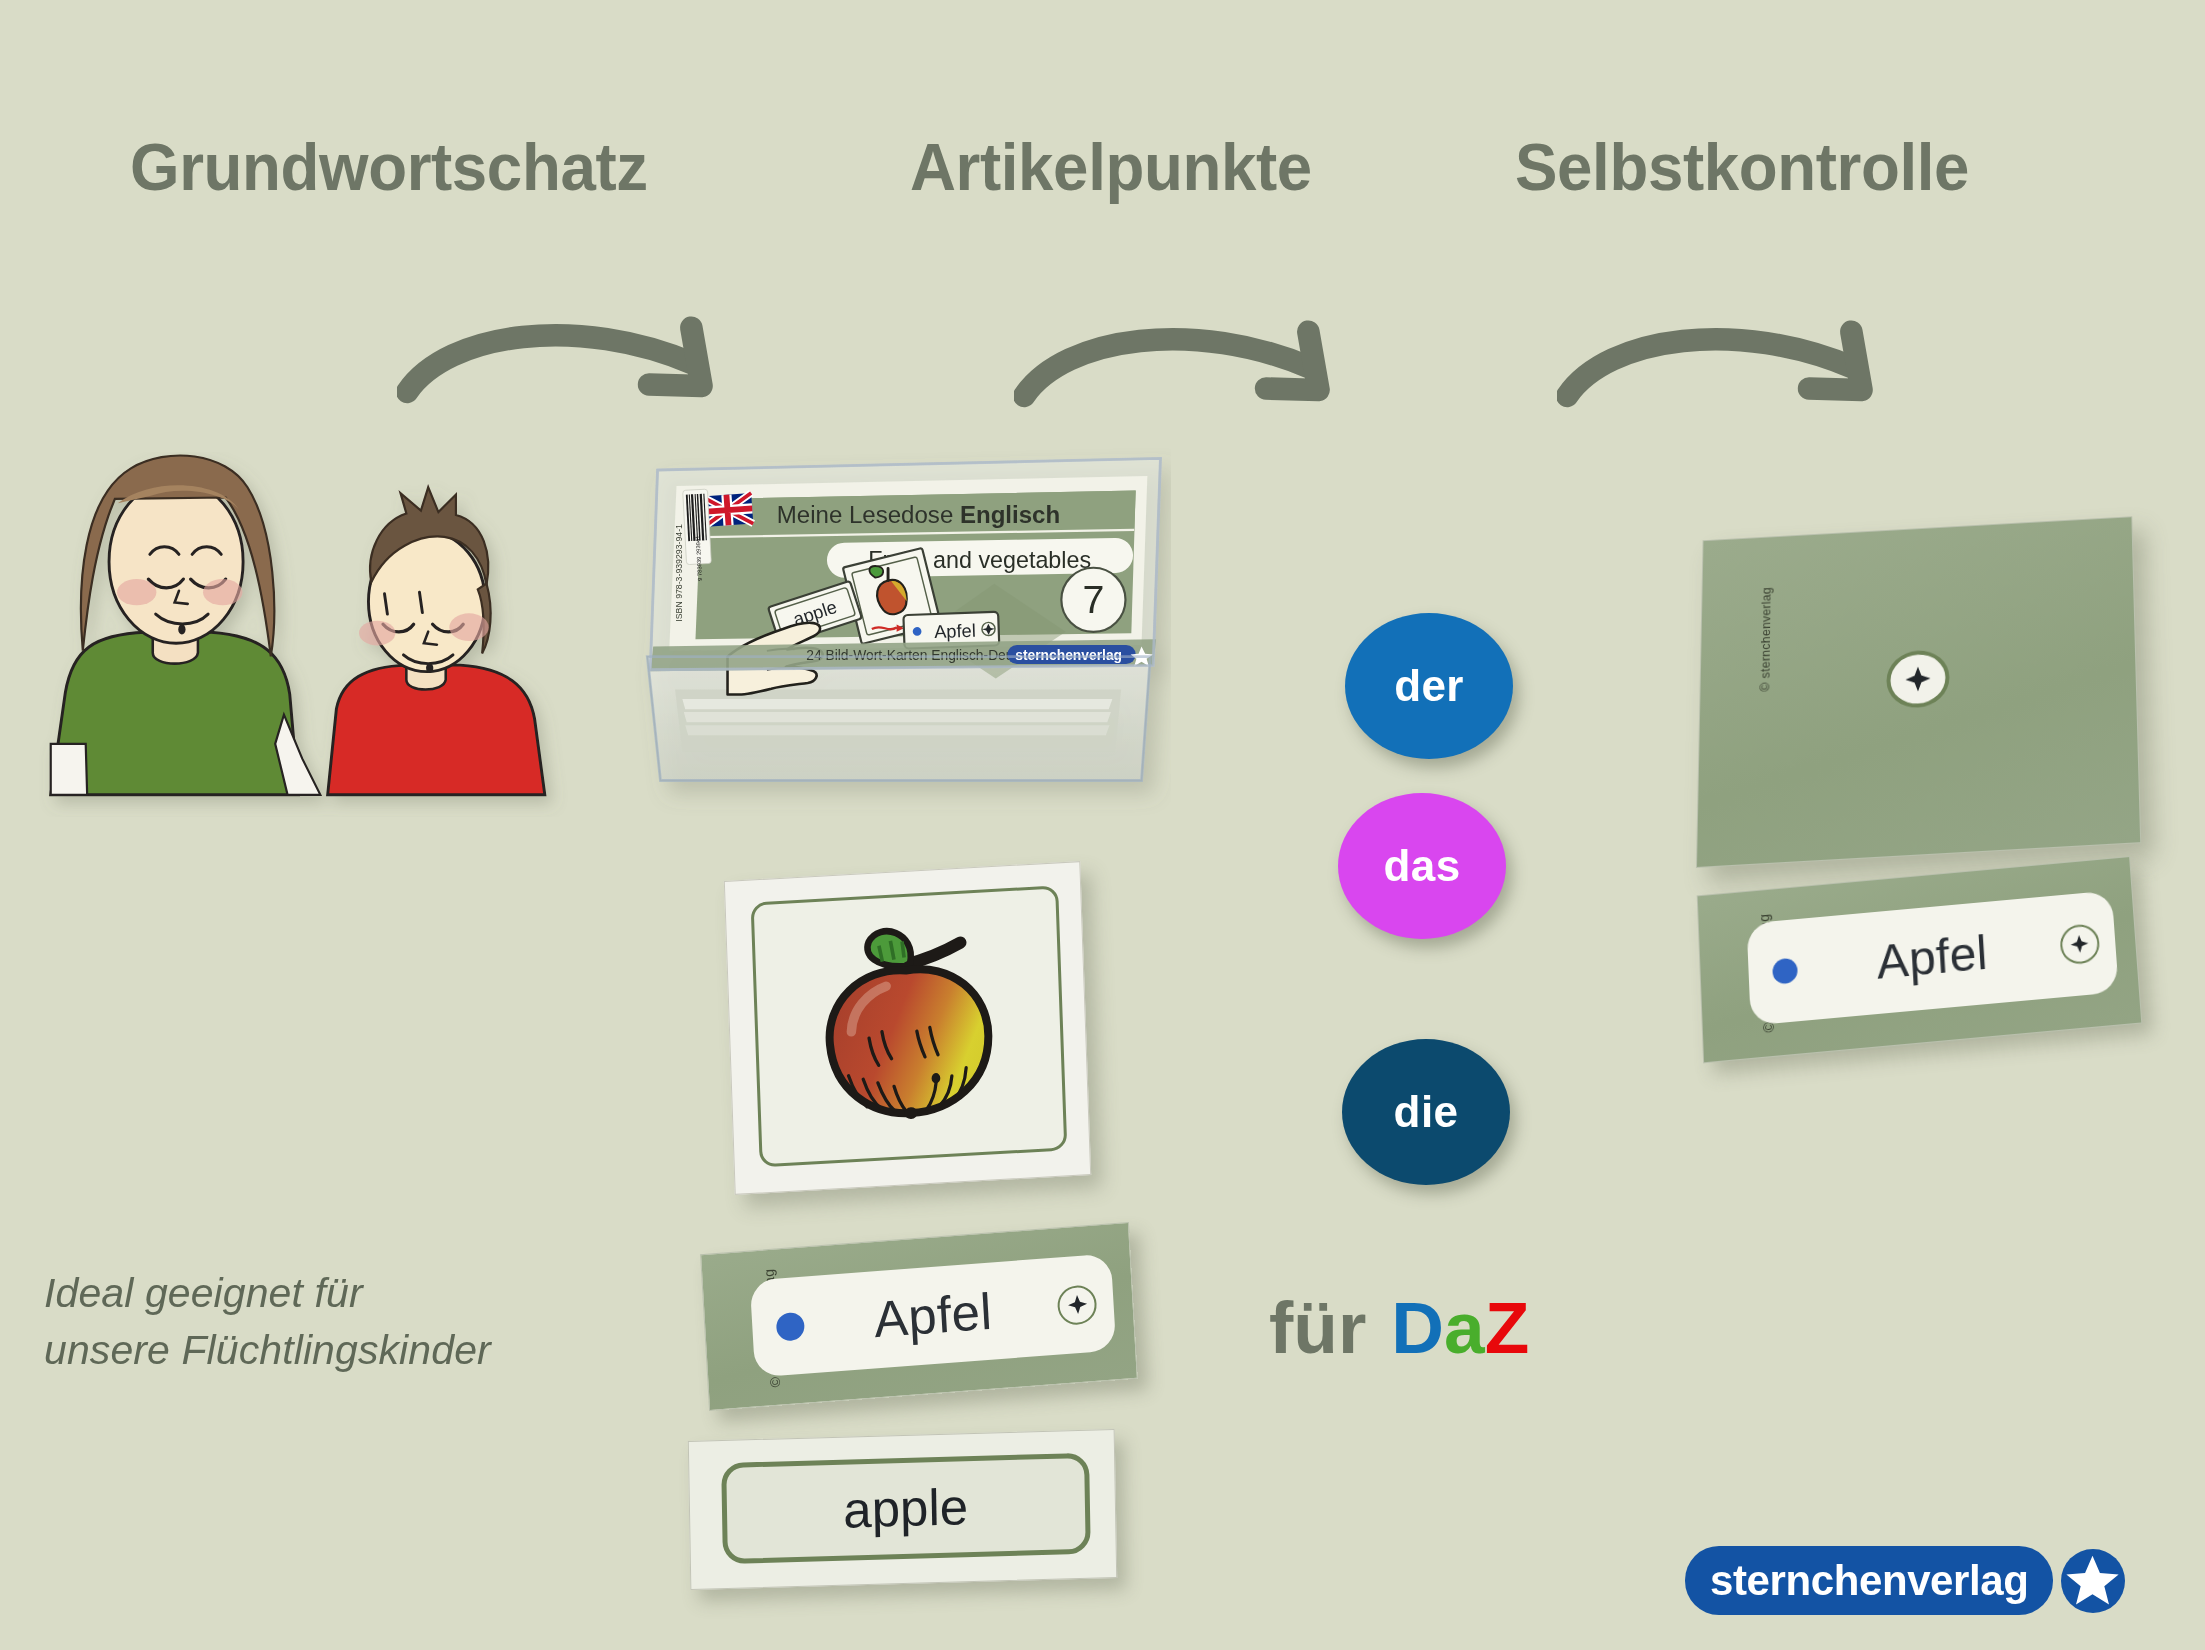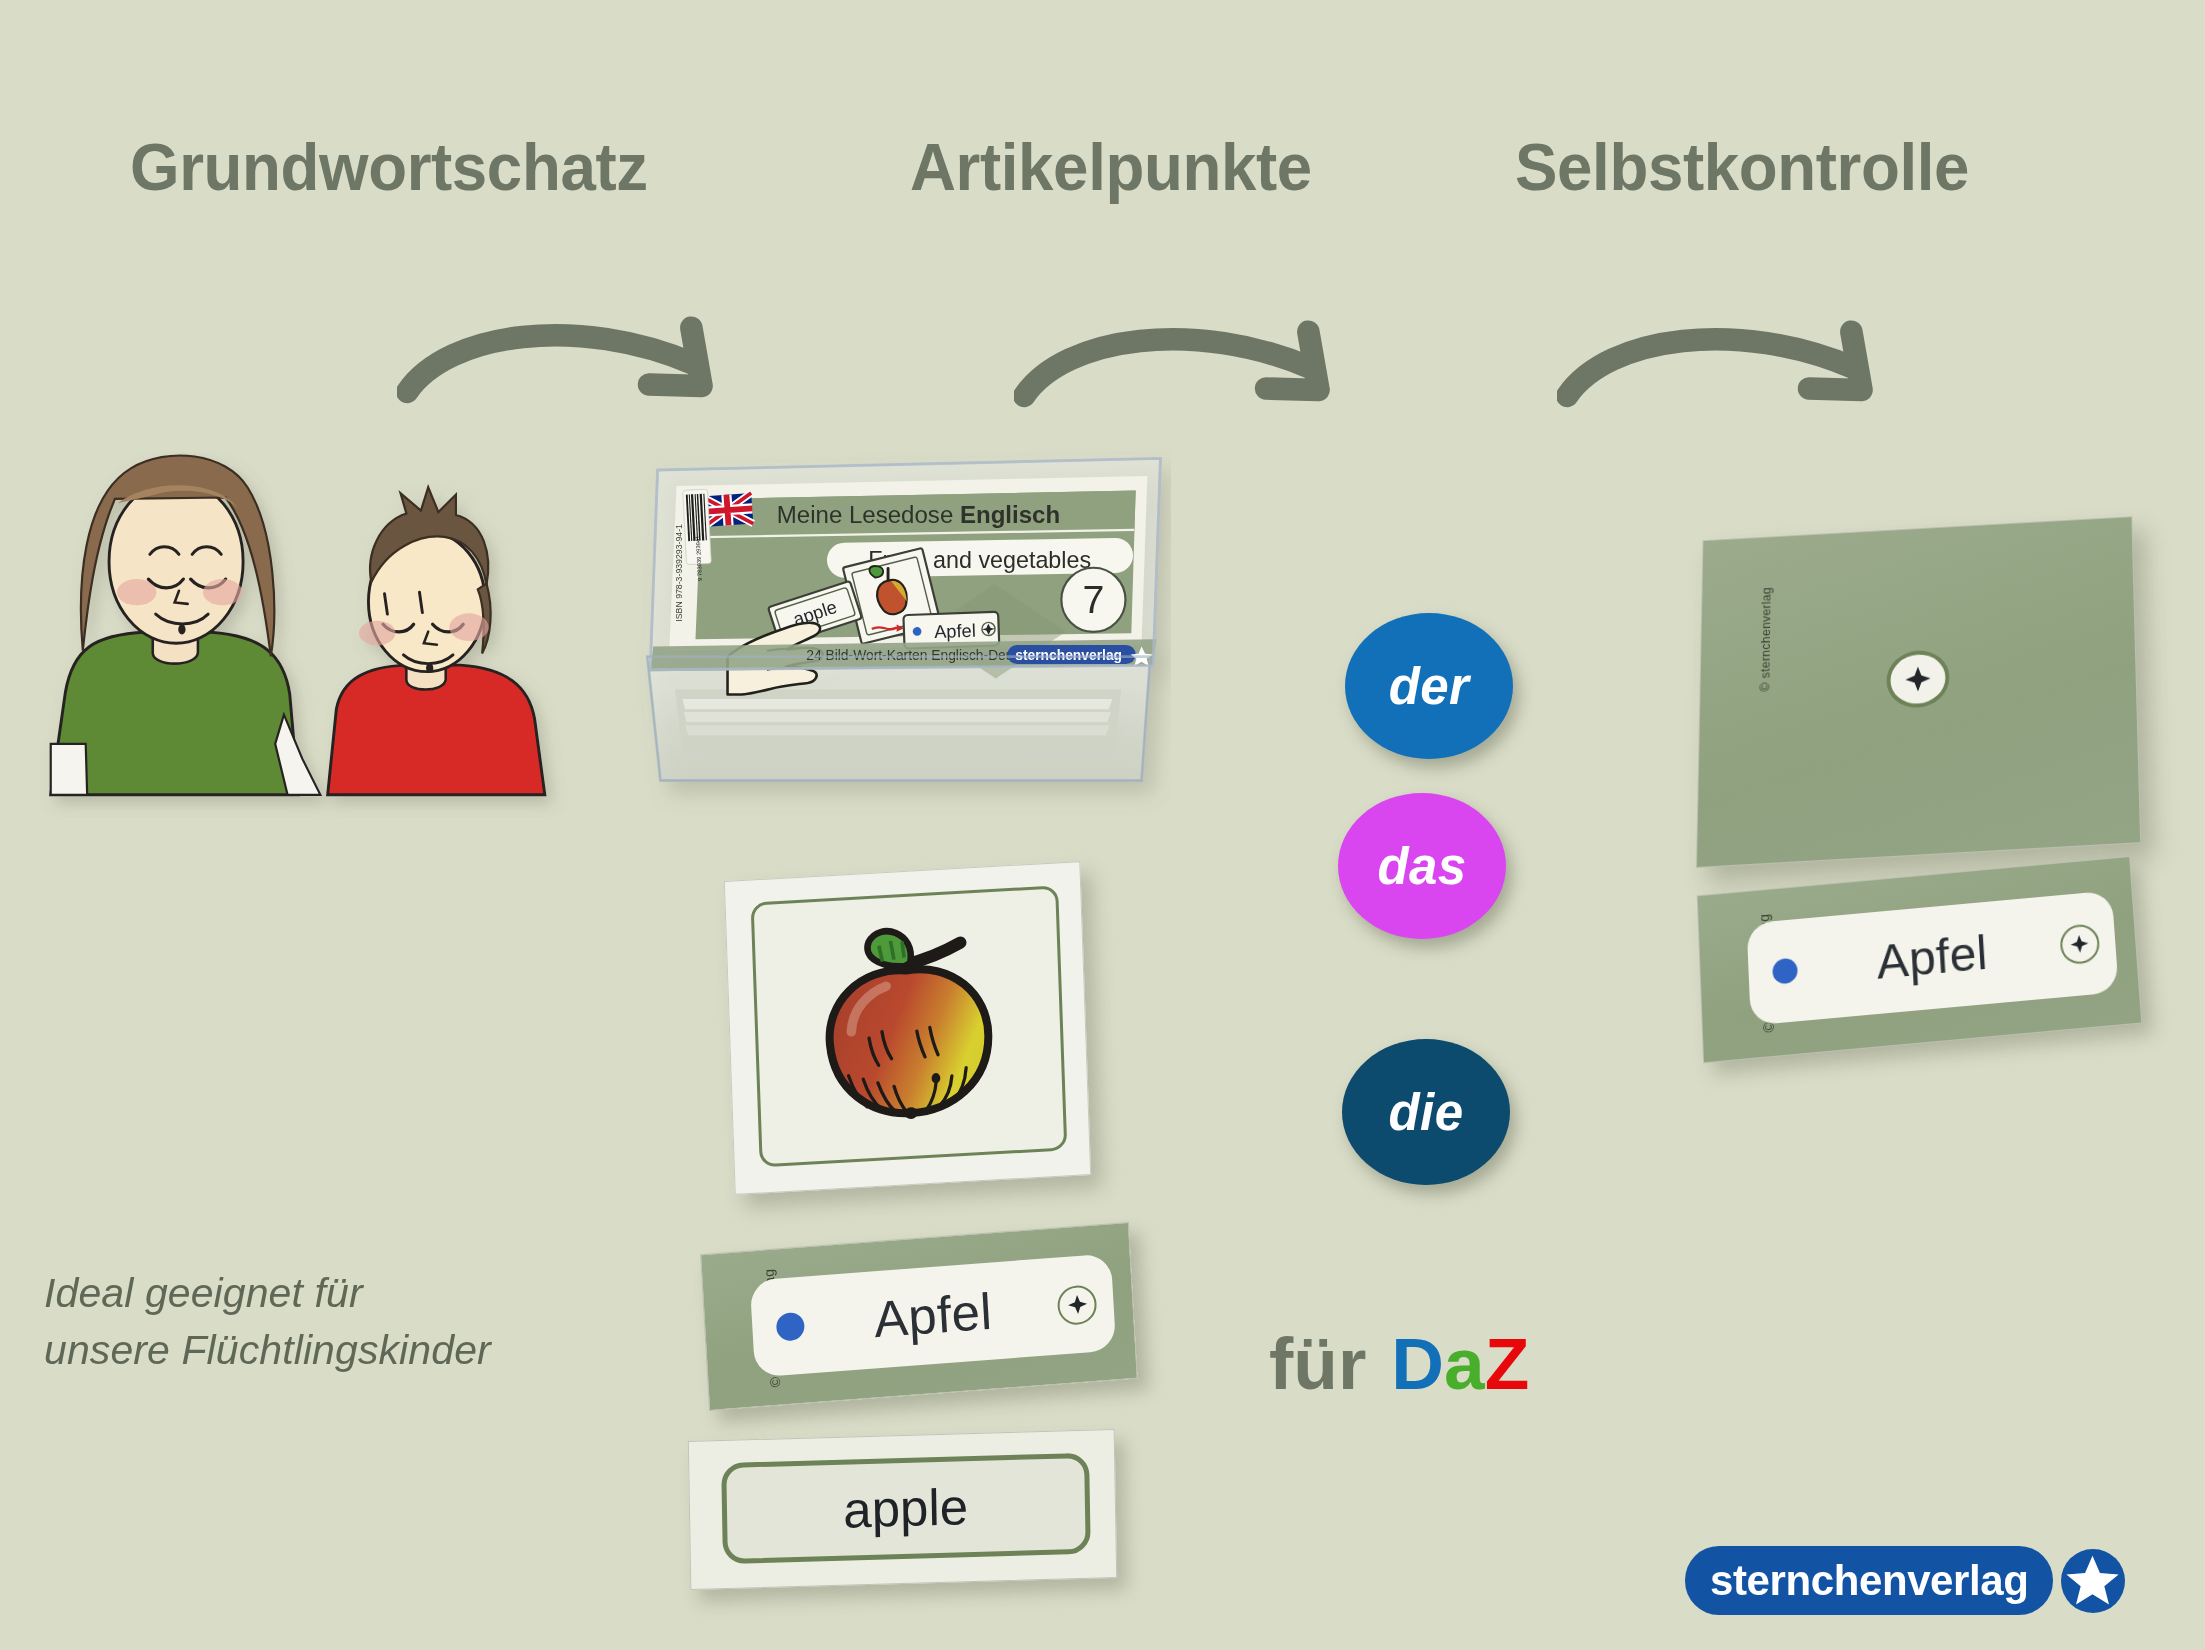--- a/index.html
+++ b/index.html
@@ -118,32 +118,31 @@
     display:flex; align-items:center; justify-content:center;
     background:#e2e5d7;
   }
   #apple-card .word-text { font-size:51px; color:#1f2328; }
 
   
   .art-bubble {
     position:absolute;
     border-radius:50%;
     display:flex; align-items:center; justify-content:center;
-    color:#fff; font-size:51px; font-weight:700; letter-spacing:0.4px;
+    color:#fff; font-size:44px; font-weight:700; letter-spacing:0.4px;
     box-shadow: 5.8px 8.8px 14.6px rgba(80,86,66,.38);
-    font-style: italic;
   }
   #dot-der { left:1345px; top:613px;  width:168px; height:146px; background:#1270b8; }
   #dot-das { left:1338px; top:793px; width:168px; height:146px; background:#d946ef; }
   #dot-die { left:1342px; top:1039px; width:168px; height:146px; background:#0c4a6e; }
 
   
   #daz {
     position:absolute; left:1269px; top:1291px;
-    font-size:73px; font-weight:700; line-height:1; white-space:nowrap;margin-top:36px;
+    font-size:73px; font-weight:700; line-height:1; white-space:nowrap;
   }
   #daz .fur { color:#6e7666; }
   #daz .d { color:#1270b8; }
   #daz .a { color:#49ae2c; }
   #daz .z { color:#e8080b; }
 
   
   #back-card {
     position:absolute; left:1699px; top:525px;
     width:438px; height:328px;

